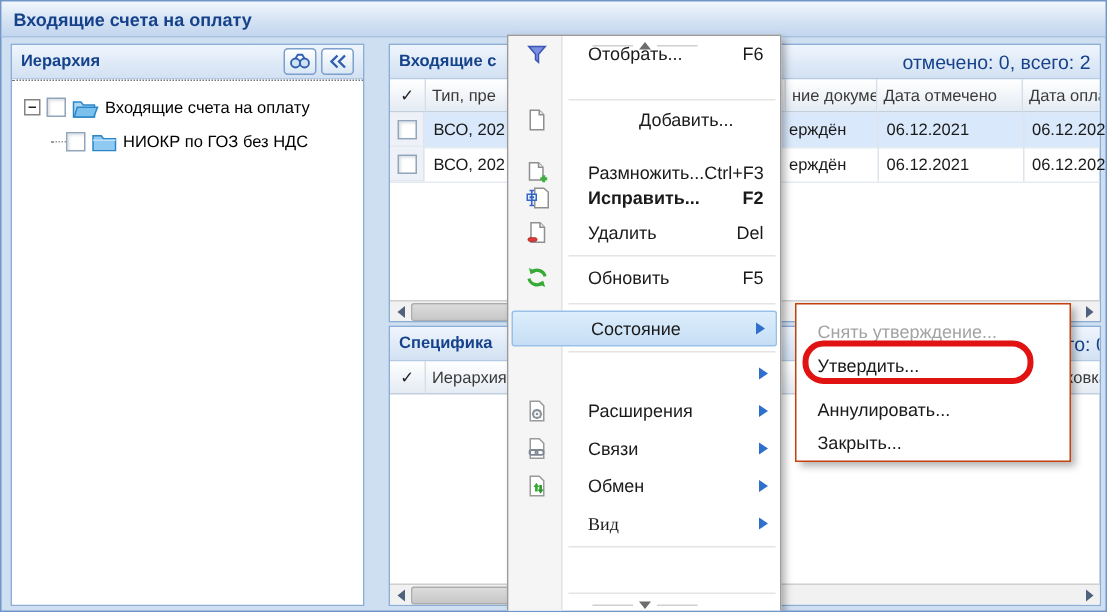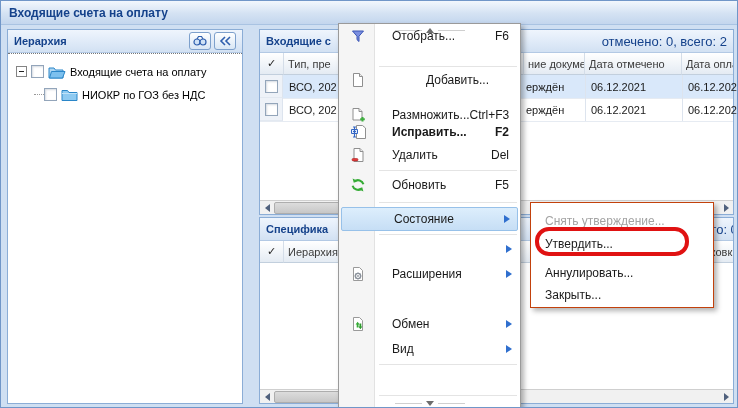--- a/index.html
+++ b/index.html
@@ -334,34 +334,45 @@
           <path d="M3.5 1.5 h6 l3 3 V14.5 h-9 z" fill="#fff" stroke="#9a9a9a"></path>
           <circle cx="8" cy="10" r="2.6" fill="none" stroke="#8c939c" stroke-width="1.4"></circle>
           <circle cx="8" cy="10" r="0.9" fill="#8c939c"></circle>
           <path d="M8 6.6 v1 M8 12.4 v1 M4.6 10 h1 M10.4 10 h1 M5.6 7.6 l.7 .7 M9.7 11.7 l.7 .7 M10.4 7.6 l-.7 .7 M6.3 11.7 l-.7 .7" stroke="#8c939c" stroke-width="1.1"></path>
         </svg>
       </span>
       <span class="lbl">Расширения</span>
       <span class="sub"></span>
     </div>
 
+    <div class="mi" style="top:263px;">
+      <span class="ico">
+        <svg width="16" height="16" viewBox="0 0 16 16">
+          <path d="M3.5 1.5 h6 l3 3 V14.5 h-9 z" fill="#fff" stroke="#9a9a9a"></path>
+          <rect x="3" y="9" width="5.4" height="3.2" rx="1.6" fill="none" stroke="#7e8792" stroke-width="1.2"></rect>
+          <rect x="7" y="9" width="5.4" height="3.2" rx="1.6" fill="none" stroke="#7e8792" stroke-width="1.2"></rect>
+        </svg>
+      </span>
+      <span class="lbl">Связи</span>
+      <span class="sub"></span>
+    </div>
 
     <div class="mi" style="top:288px;">
       <span class="ico">
         <svg width="16" height="16" viewBox="0 0 16 16">
           <path d="M3.5 1.5 h6 l3 3 V14.5 h-9 z" fill="#fff" stroke="#9a9a9a"></path>
           <path d="M5.6 8.6 l2-2.8 2 2.8 h-1.1 v3 h-1.8 v-3 z" fill="#35ab35"></path>
           <path d="M12.4 10.4 l-2 2.8 -2-2.8 h1.1 v-3 h1.8 v3 z" fill="#2d9b2d"></path>
         </svg>
       </span>
       <span class="lbl">Обмен</span>
       <span class="sub"></span>
     </div>
 
-    <div class="mi" style="top:313px;">
+    <div class="mi" style="top:313px;font-family:Liberation Serif, serif;">
       <span class="ico"></span>
       <span class="lbl">Вид</span>
       <span class="sub"></span>
     </div>
     <div class="msep" style="top:340px;"></div>
 
     <div class="msep" style="top:371px;"></div>
 
     <div class="scroll-ind" style="top:375px;">
       <span class="bar"></span>

